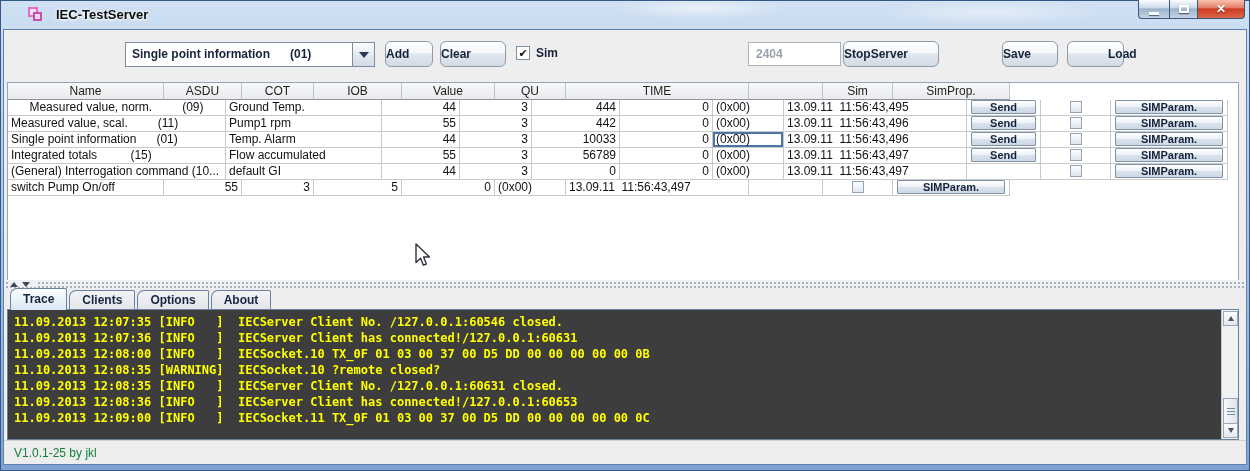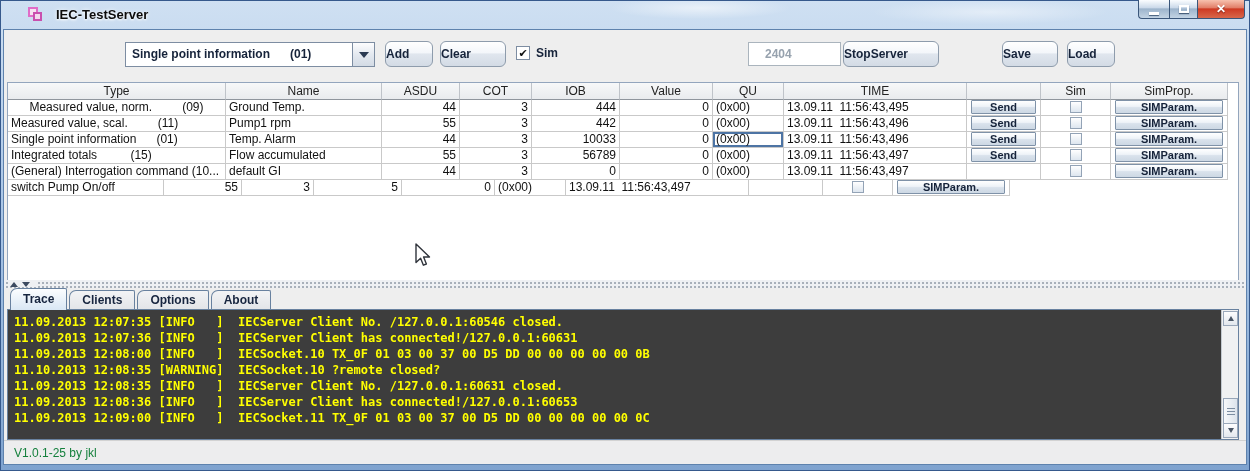--- a/index.html
+++ b/index.html
@@ -55,21 +55,21 @@
     display:flex; align-items:center; justify-content:center; }
   .combo-arrow .tri { width:0; height:0; border-left:5px solid transparent;
     border-right:5px solid transparent; border-top:6px solid #2a3a52; }
   .checkbox { width:14px; height:14px; border:1px solid #7d8da2; background:#fff;
     display:inline-flex; align-items:center; justify-content:center;
     font-size:11px; color:#111; line-height:12px; }
   .cb-wrap { position:absolute; left:512px; top:16px; display:flex; align-items:center; gap:6px; }
   .cb-label { font-size:12px; font-weight:bold; color:#16233a; }
   .port-field { position:absolute; left:744px; top:12px; width:93px; height:24px;
     border:1px solid #aab4bd; background:#fff; color:#97a2ae; font-size:12px; font-weight:bold;
-    padding-left:16px; font-family:"Liberation Sans",sans-serif; }
+    padding-left:7px; font-family:"Liberation Sans",sans-serif; }
 
   
   .table-panel { position:absolute; left:3px; top:52px; width:1232px; height:198px;
     background:#fff; border:1px solid #93a5bd; border-bottom:none; overflow:hidden; }
   .tbl { width:1220px; }
   .tr { display:flex; height:16px; }
   .tr-head { height:17px; }
   .th { background:linear-gradient(180deg,#f7f8f9,#e9ebee);
     border-right:1px solid #bfc3c9; border-bottom:1px solid #8f959d;
     font-size:12px; color:#222; text-align:center; line-height:16px; overflow:hidden; }
@@ -172,27 +172,26 @@
       </div>
       <button class="btn" style="left:381px;width:48px;">Add</button>
       <button class="btn" style="left:436px;width:66px;">Clear</button>
       <div class="cb-wrap">
         <div class="checkbox" id="toolbar-sim-check">✔</div>
         <span class="cb-label">Sim</span>
       </div>
       <input class="port-field" disabled="" value="2404" style="">
       <button class="btn" style="left:839px;width:96px;">StopServer</button>
       <button class="btn" style="left:998px;width:56px;">Save</button>
-      <button class="btn" style="left:1063px;width:48px;">Load</button>
+      <button class="btn" style="left:1063px;width:57px;padding-left:40px;">Load</button>
     </div>
 
     <div class="table-panel">
       <div class="tbl" id="table-root">
           <div class="tr tr-head">
-            <div class="th" style="width: 218px;">Type</div>
             <div class="th" style="width: 156px;">Name</div>
             <div class="th" style="width: 78px;">ASDU</div>
             <div class="th" style="width: 72px;">COT</div>
             <div class="th" style="width: 88px;">IOB</div>
             <div class="th" style="width: 93px;">Value</div>
             <div class="th" style="width: 71px;">QU</div>
             <div class="th" style="width: 183px;">TIME</div>
             <div class="th" style="width: 74px;"></div>
             <div class="th" style="width: 70px;">Sim</div>
             <div class="th" style="width: 117px;">SimProp.</div>

